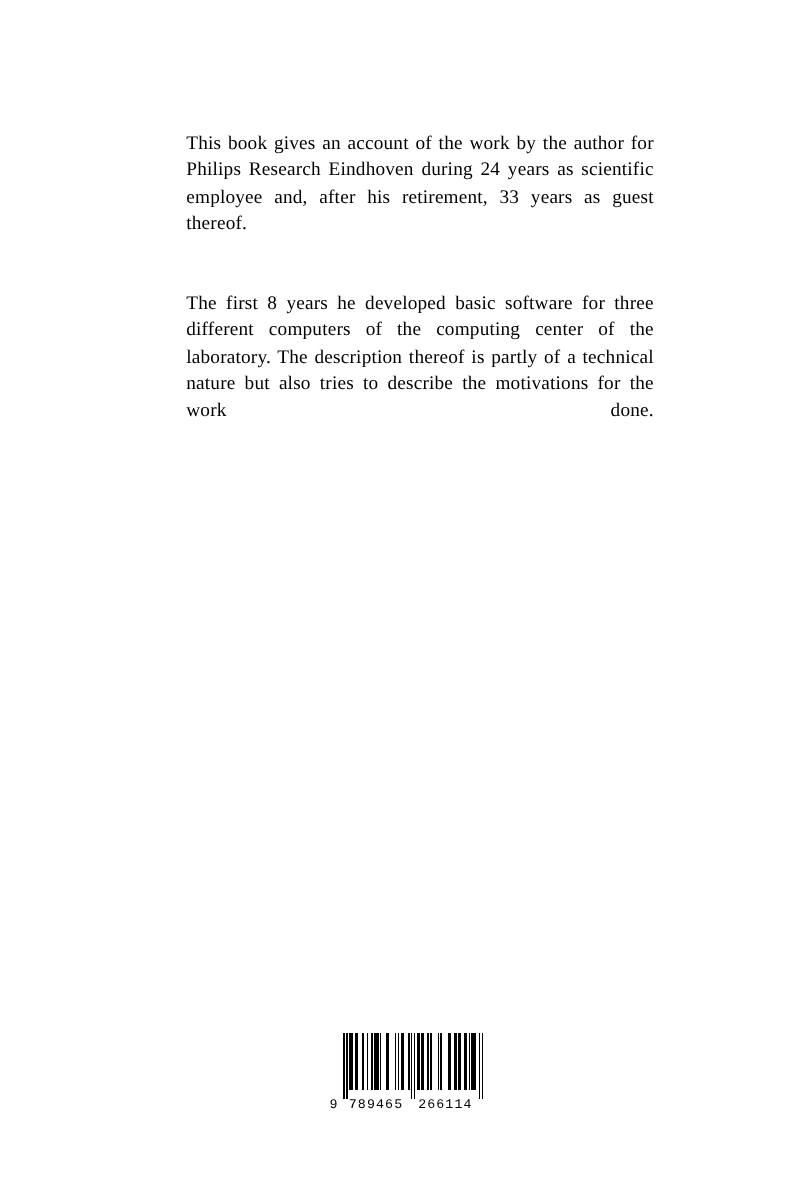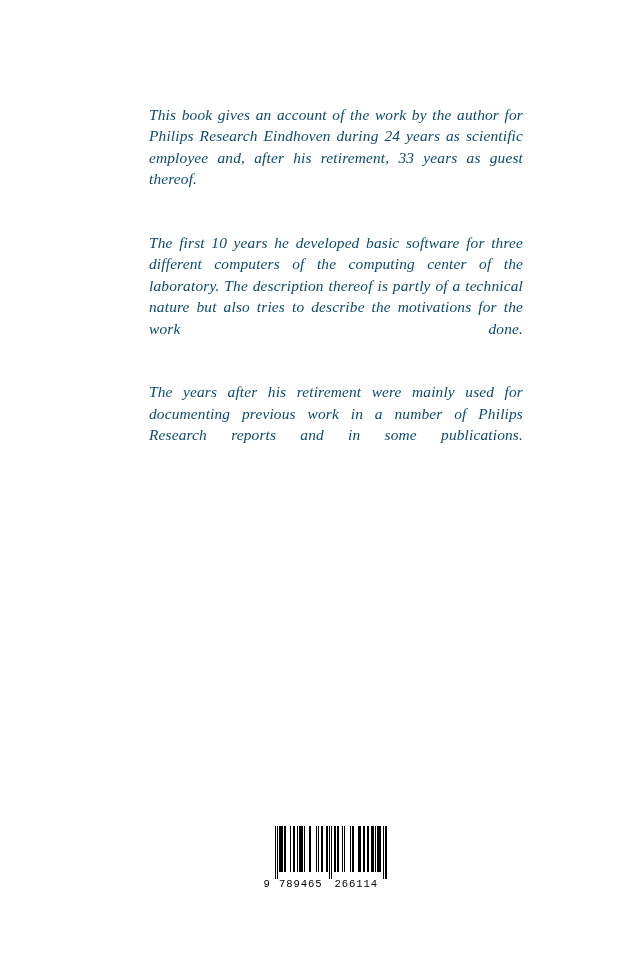--- a/index.html
+++ b/index.html
@@ -32,22 +32,21 @@
   }
 
   .para {
     margin: 0 0 21px 0;
     font-size: 15.4px;
     line-height: 21.4px;
     text-align: justify;
     text-justify: inter-word;
     letter-spacing: 0.01em;
     word-spacing: 0.01em;
-    color: #0c4a6e;
-    font-style: italic;
+    color: #000000;
   }
   .para:last-child {
     margin-bottom: 0;
   }
   
   .para::after {
     content: "";
     display: inline-block;
     width: 100%;
   }
@@ -63,22 +62,21 @@
     display: block;
   }
 </style>
 </head>
 <body>
 
 <div class="page">
 
   <div class="blurb">
     <p class="para">This book gives an account of the work by the author for Philips Research Eindhoven during 24 years as scientific employee and, after his retirement, 33 years as guest thereof.</p>
-    <p class="para">The first 10 years he developed basic software for three different computers of the computing center of the laboratory. The description thereof is partly of a technical nature but also tries to describe the motivations for the work done.</p>
-    <p class="para">The years after his retirement were mainly used for documenting previous work in a number of Philips Research reports and in some publications.</p>
+    <p class="para">The first 8 years he developed basic software for three different computers of the computing center of the laboratory. The description thereof is partly of a technical nature but also tries to describe the motivations for the work done.</p>
   </div>
 
   <div class="barcode-block">
     <svg class="barcode-svg" id="barcode-svg" width="130" height="70" viewBox="0 0 130 70" aria-hidden="true">
         <rect x="12.500" y="2" width="1.180" height="53" fill="#000000" shape-rendering="crispEdges"></rect>
         <rect x="14.860" y="2" width="1.180" height="53" fill="#000000" shape-rendering="crispEdges"></rect>
         <rect x="17.220" y="2" width="1.180" height="46" fill="#000000" shape-rendering="crispEdges"></rect>
         <rect x="18.400" y="2" width="1.180" height="46" fill="#000000" shape-rendering="crispEdges"></rect>
         <rect x="19.580" y="2" width="1.180" height="46" fill="#000000" shape-rendering="crispEdges"></rect>
         <rect x="21.940" y="2" width="1.180" height="46" fill="#000000" shape-rendering="crispEdges"></rect>

